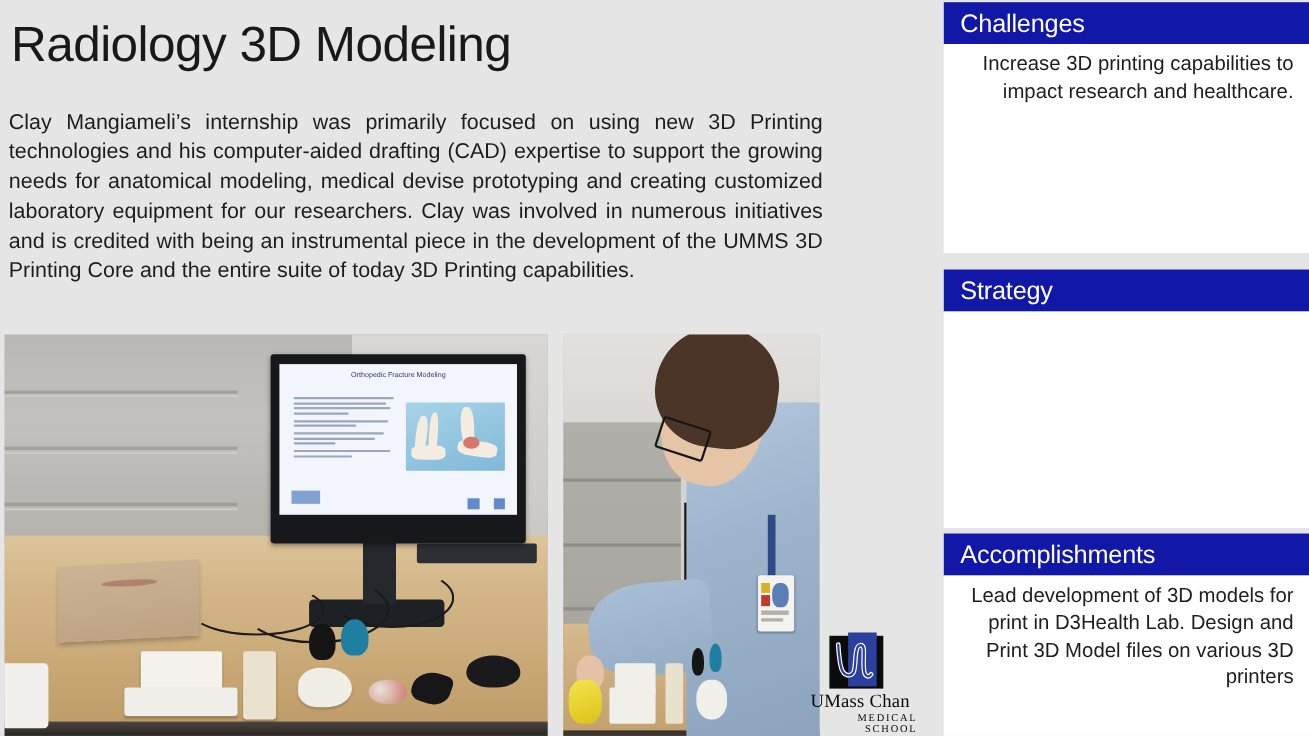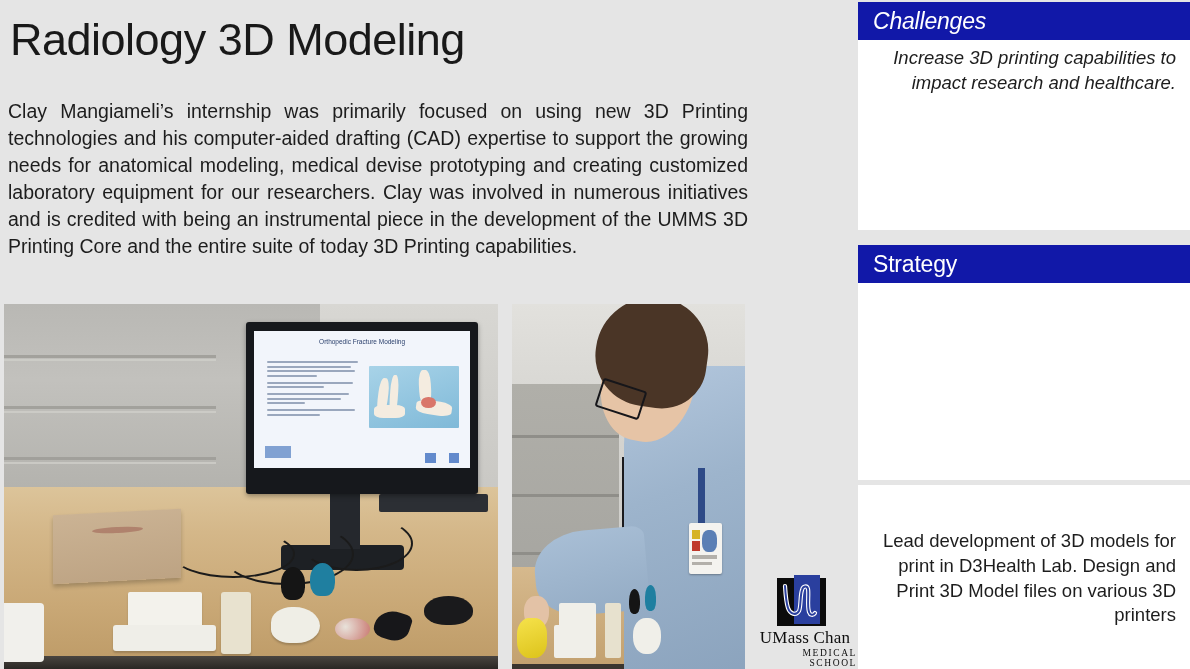--- a/index.html
+++ b/index.html
@@ -115,21 +115,21 @@
   .p-badge i{position:absolute;display:block;}
   .p-lanyard{position:absolute;left:80%;top:45%;width:3%;height:17%;background:#2e4a87;}
   .p-mon{position:absolute;left:47%;top:42%;width:14%;height:24%;background:#1a1a1d;}
   .p-yellow{position:absolute;left:2%;top:86%;width:13%;height:11%;
         background:linear-gradient(160deg,#f6e24b,#dcc31b);border-radius:40%;}
   .p-prt{position:absolute;background:#f0efe9;border-radius:2px;}
   .p-cable{position:absolute;left:52%;top:74%;width:22%;height:10%;
         border:2px solid #151515;border-radius:50%;border-top-color:transparent;}
 
   
-  .logo{position:absolute;left:753px;top:576px;width:104px;height:90px;}
+  .logo{position:absolute;left:730px;top:576px;width:104px;height:90px;}
   .logo-mark{position:absolute;left:24px;top:2px;width:49px;height:48px;background:#0b0b0b;}
   .logo-blue{position:absolute;left:41px;top:-1px;width:26px;height:49px;background:#2a3f9e;}
   .logo-u{position:absolute;left:27px;top:6px;width:40px;height:38px;}
   .logo-name{position:absolute;left:0;top:52px;width:104px;text-align:center;
     font-family:"Liberation Serif", serif;font-size:17px;color:#0d0d0d;letter-spacing:.2px;}
   .logo-sub{position:absolute;left:0;top:72px;width:104px;text-align:right;
     font-family:"Liberation Serif", serif;font-size:9.5px;color:#0d0d0d;letter-spacing:1.6px;}
 
   
   .right-col{position:absolute;left:855px;top:0;width:335px;height:669px;}
@@ -142,21 +142,21 @@
     font-family:"Liberation Sans", sans-serif;
     letter-spacing:-0.2px;white-space:nowrap;overflow:hidden;
   }
   .panel-body{
     position:absolute;left:0;top:38px;width:100%;
     padding:6px 14px 6px 15px;box-sizing:border-box;
     font-size:18.5px;line-height:1.34;color:#1d1d1d;
     font-family:"Liberation Sans", sans-serif;
     text-align:right;
   }
-  #panel-challenges{top:2px;height:228px;font-style:italic;}
+  #panel-challenges{top:2px;height:228px;}
   #panel-strategy{top:245px;height:235px;padding-left:36px;}
   #panel-accomplishments{top:485px;height:184px;}
 </style>
 </head>
 <body>
 
 <div class="slide">
 
   <div class="left-col">
 
@@ -298,18 +298,19 @@
     <div class="panel" id="panel-challenges">
       <div class="panel-header">Challenges</div>
       <div class="panel-body">Increase 3D printing capabilities to impact research and healthcare.</div>
     </div>
 
     <div class="panel" id="panel-strategy">
       <div class="panel-header">Strategy</div>
     </div>
 
     <div class="panel" id="panel-accomplishments">
+      <div class="panel-header">Accomplishments</div>
       <div class="panel-body">Lead development of 3D models for print in D3Health Lab. Design and Print 3D Model files on various 3D printers</div>
     </div>
 
   </div>
 
 </div>
 
 </body></html>

